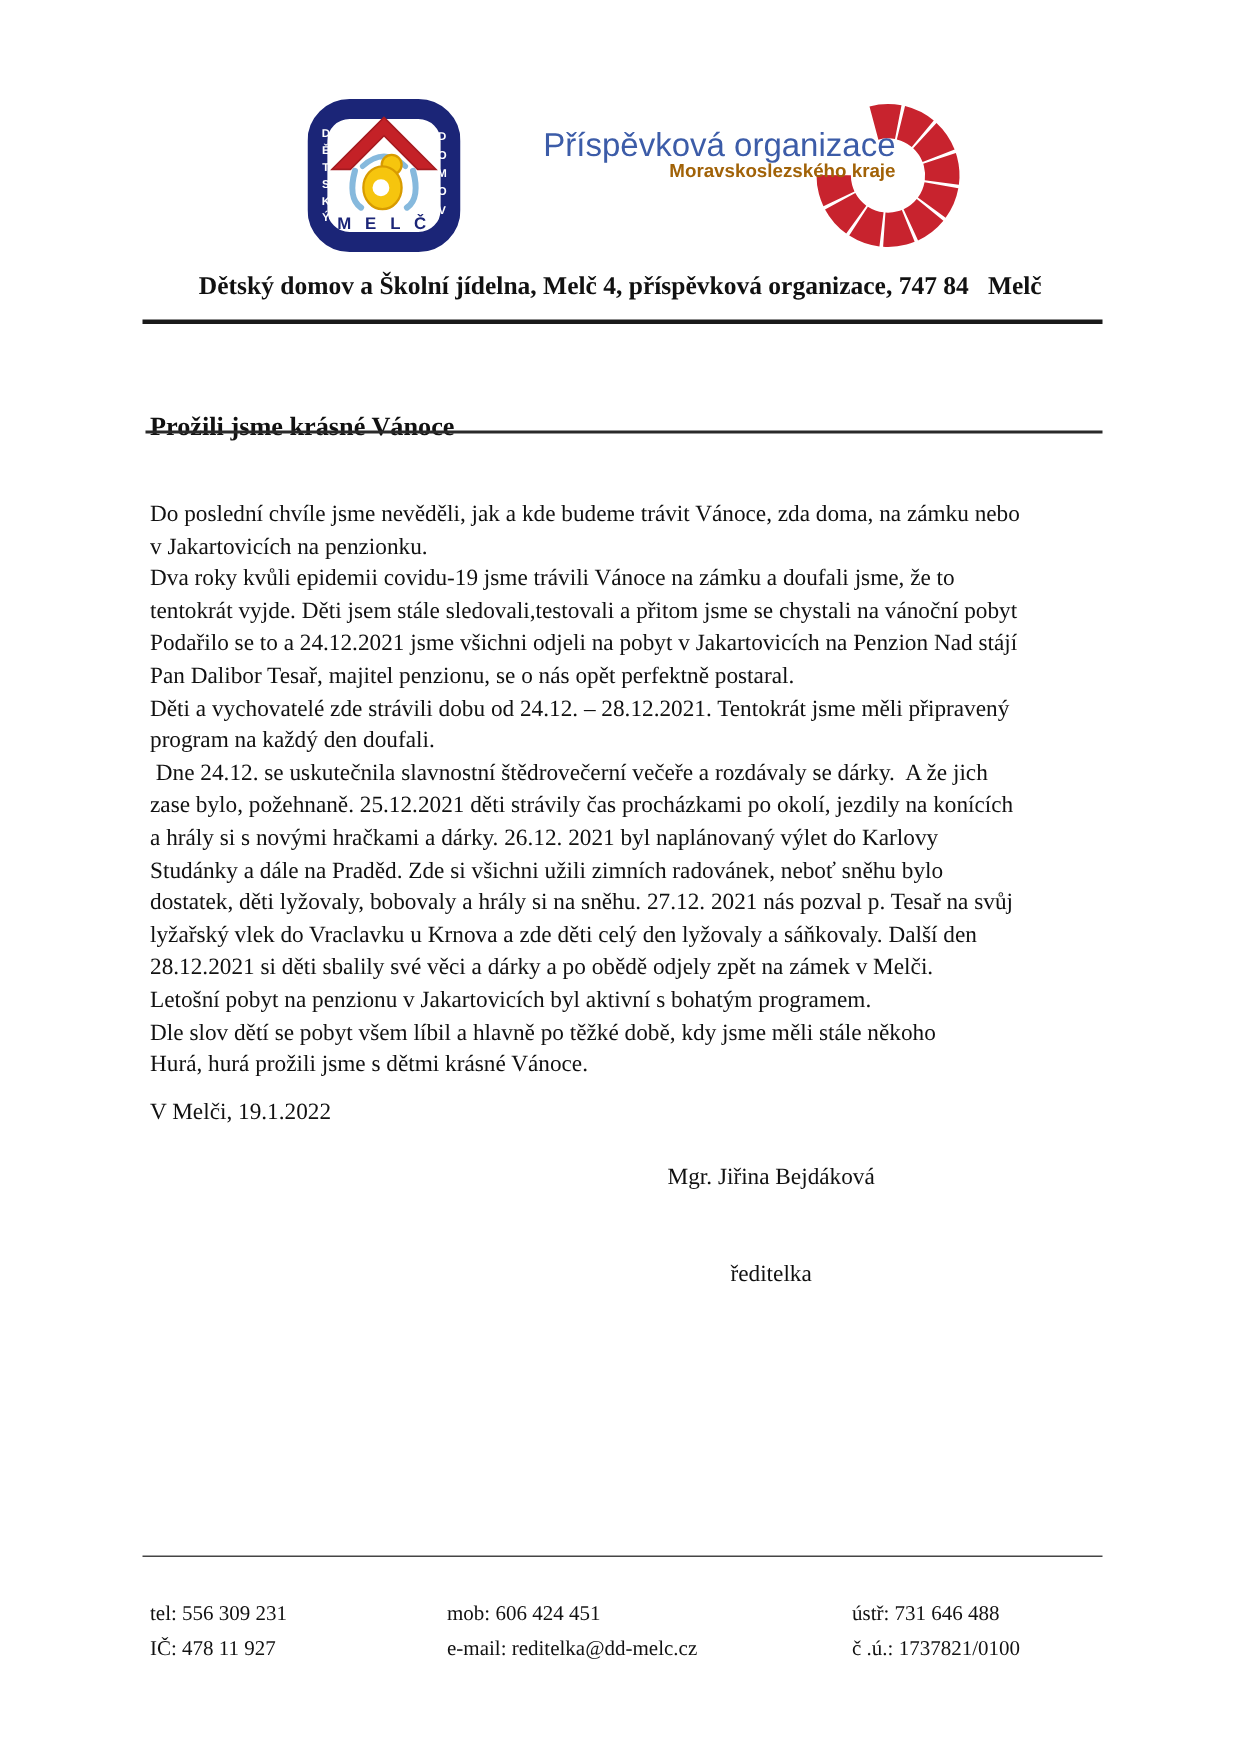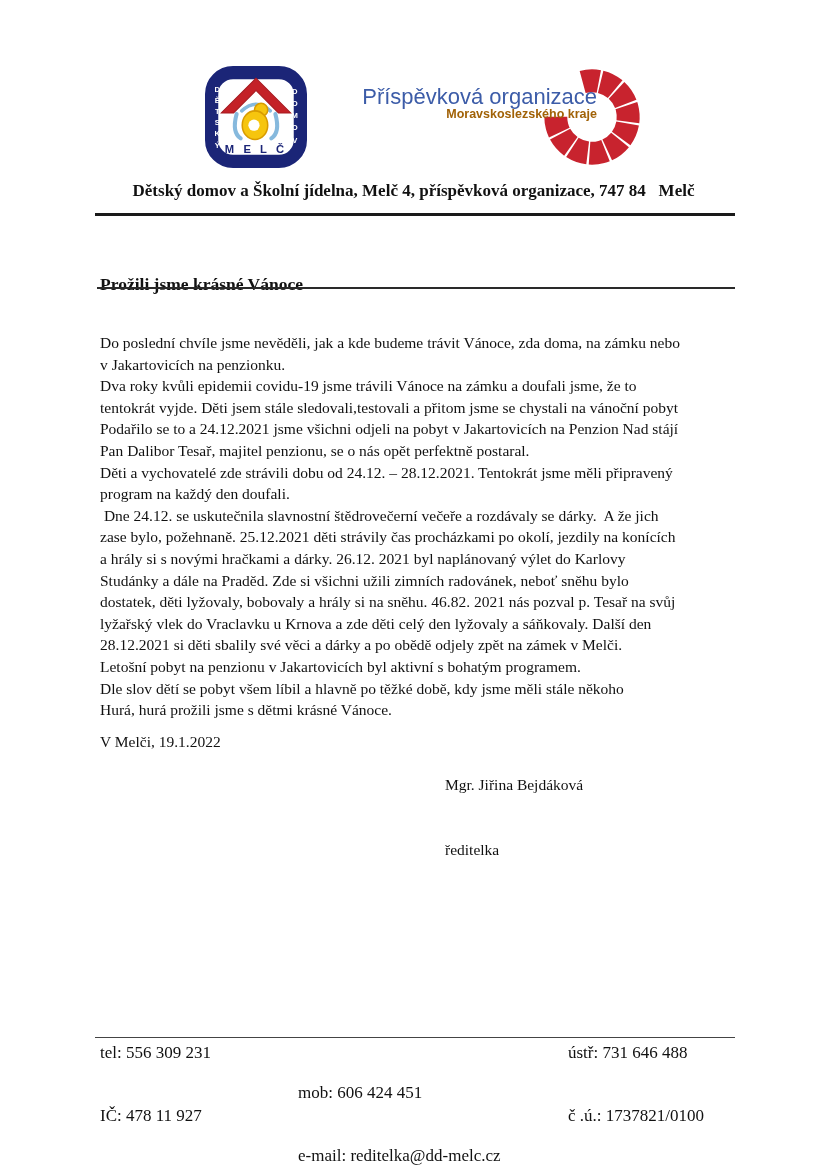--- a/index.html
+++ b/index.html
@@ -37,30 +37,30 @@
   }
   .heading-rule{position:absolute;top:287px;left:97px;width:638px;height:2px;background:#2a2a2a;}
   
   .body-block{
     position:absolute;top:332px;left:100px;width:660px;
     font-size:15.5px;line-height:21.6px;
   }
   .body-line{white-space:pre;}
   .sig-row{display:flex;margin-top:10px;}
   .sig-date{width:345px;white-space:pre;}
-  .sig-name-block{white-space:pre;}
+  .sig-name-block{text-align:center;white-space:pre;}
   
   .footer-rule{position:absolute;top:1037px;left:95px;width:640px;height:1px;background:#444;}
   .footer{
-    position:absolute;top:1041px;left:100px;width:640px;
-    font-size:17px;line-height:23px;
+    position:absolute;top:1065px;left:100px;width:640px;
+    font-size:14px;line-height:23px;
   }
   .footer-row{display:flex;}
   .f-col1{width:198px;white-space:pre;}
-  .f-col2{width:270px;white-space:pre;margin-top:40px;}
+  .f-col2{width:270px;white-space:pre;}
   .f-col3{flex:1;white-space:pre;}
   
   .logo-left svg text{font-family:"Liberation Sans", sans-serif;}
 </style>
 </head>
 <body>
 
 <div class="page">
 
   <div class="logo-left">
@@ -119,21 +119,21 @@
         <div class="body-line">Dva roky kvůli epidemii covidu-19 jsme trávili Vánoce na zámku a doufali jsme, že to</div>
         <div class="body-line">tentokrát vyjde. Děti jsem stále sledovali,testovali a přitom jsme se chystali na vánoční pobyt</div>
         <div class="body-line">Podařilo se to a 24.12.2021 jsme všichni odjeli na pobyt v Jakartovicích na Penzion Nad stájí</div>
         <div class="body-line">Pan Dalibor Tesař, majitel penzionu, se o nás opět perfektně postaral.</div>
         <div class="body-line">Děti a vychovatelé zde strávili dobu od 24.12. – 28.12.2021. Tentokrát jsme měli připravený</div>
         <div class="body-line">program na každý den doufali.</div>
         <div class="body-line"> Dne 24.12. se uskutečnila slavnostní štědrovečerní večeře a rozdávaly se dárky.  A že jich</div>
         <div class="body-line">zase bylo, požehnaně. 25.12.2021 děti strávily čas procházkami po okolí, jezdily na konících</div>
         <div class="body-line">a hrály si s novými hračkami a dárky. 26.12. 2021 byl naplánovaný výlet do Karlovy</div>
         <div class="body-line">Studánky a dále na Praděd. Zde si všichni užili zimních radovánek, neboť sněhu bylo</div>
-        <div class="body-line">dostatek, děti lyžovaly, bobovaly a hrály si na sněhu. 46.82. 2021 nás pozval p. Tesař na svůj</div>
+        <div class="body-line">dostatek, děti lyžovaly, bobovaly a hrály si na sněhu. 27.12. 2021 nás pozval p. Tesař na svůj</div>
         <div class="body-line">lyžařský vlek do Vraclavku u Krnova a zde děti celý den lyžovaly a sáňkovaly. Další den</div>
         <div class="body-line">28.12.2021 si děti sbalily své věci a dárky a po obědě odjely zpět na zámek v Melči.</div>
         <div class="body-line">Letošní pobyt na penzionu v Jakartovicích byl aktivní s bohatým programem.</div>
         <div class="body-line">Dle slov dětí se pobyt všem líbil a hlavně po těžké době, kdy jsme měli stále někoho</div>
         <div class="body-line">Hurá, hurá prožili jsme s dětmi krásné Vánoce.</div>
       </div>
     <div class="sig-row">
       <div class="sig-date">V Melči, 19.1.2022</div>
       <div class="sig-name-block">
         <div>Mgr. Jiřina Bejdáková</div>

